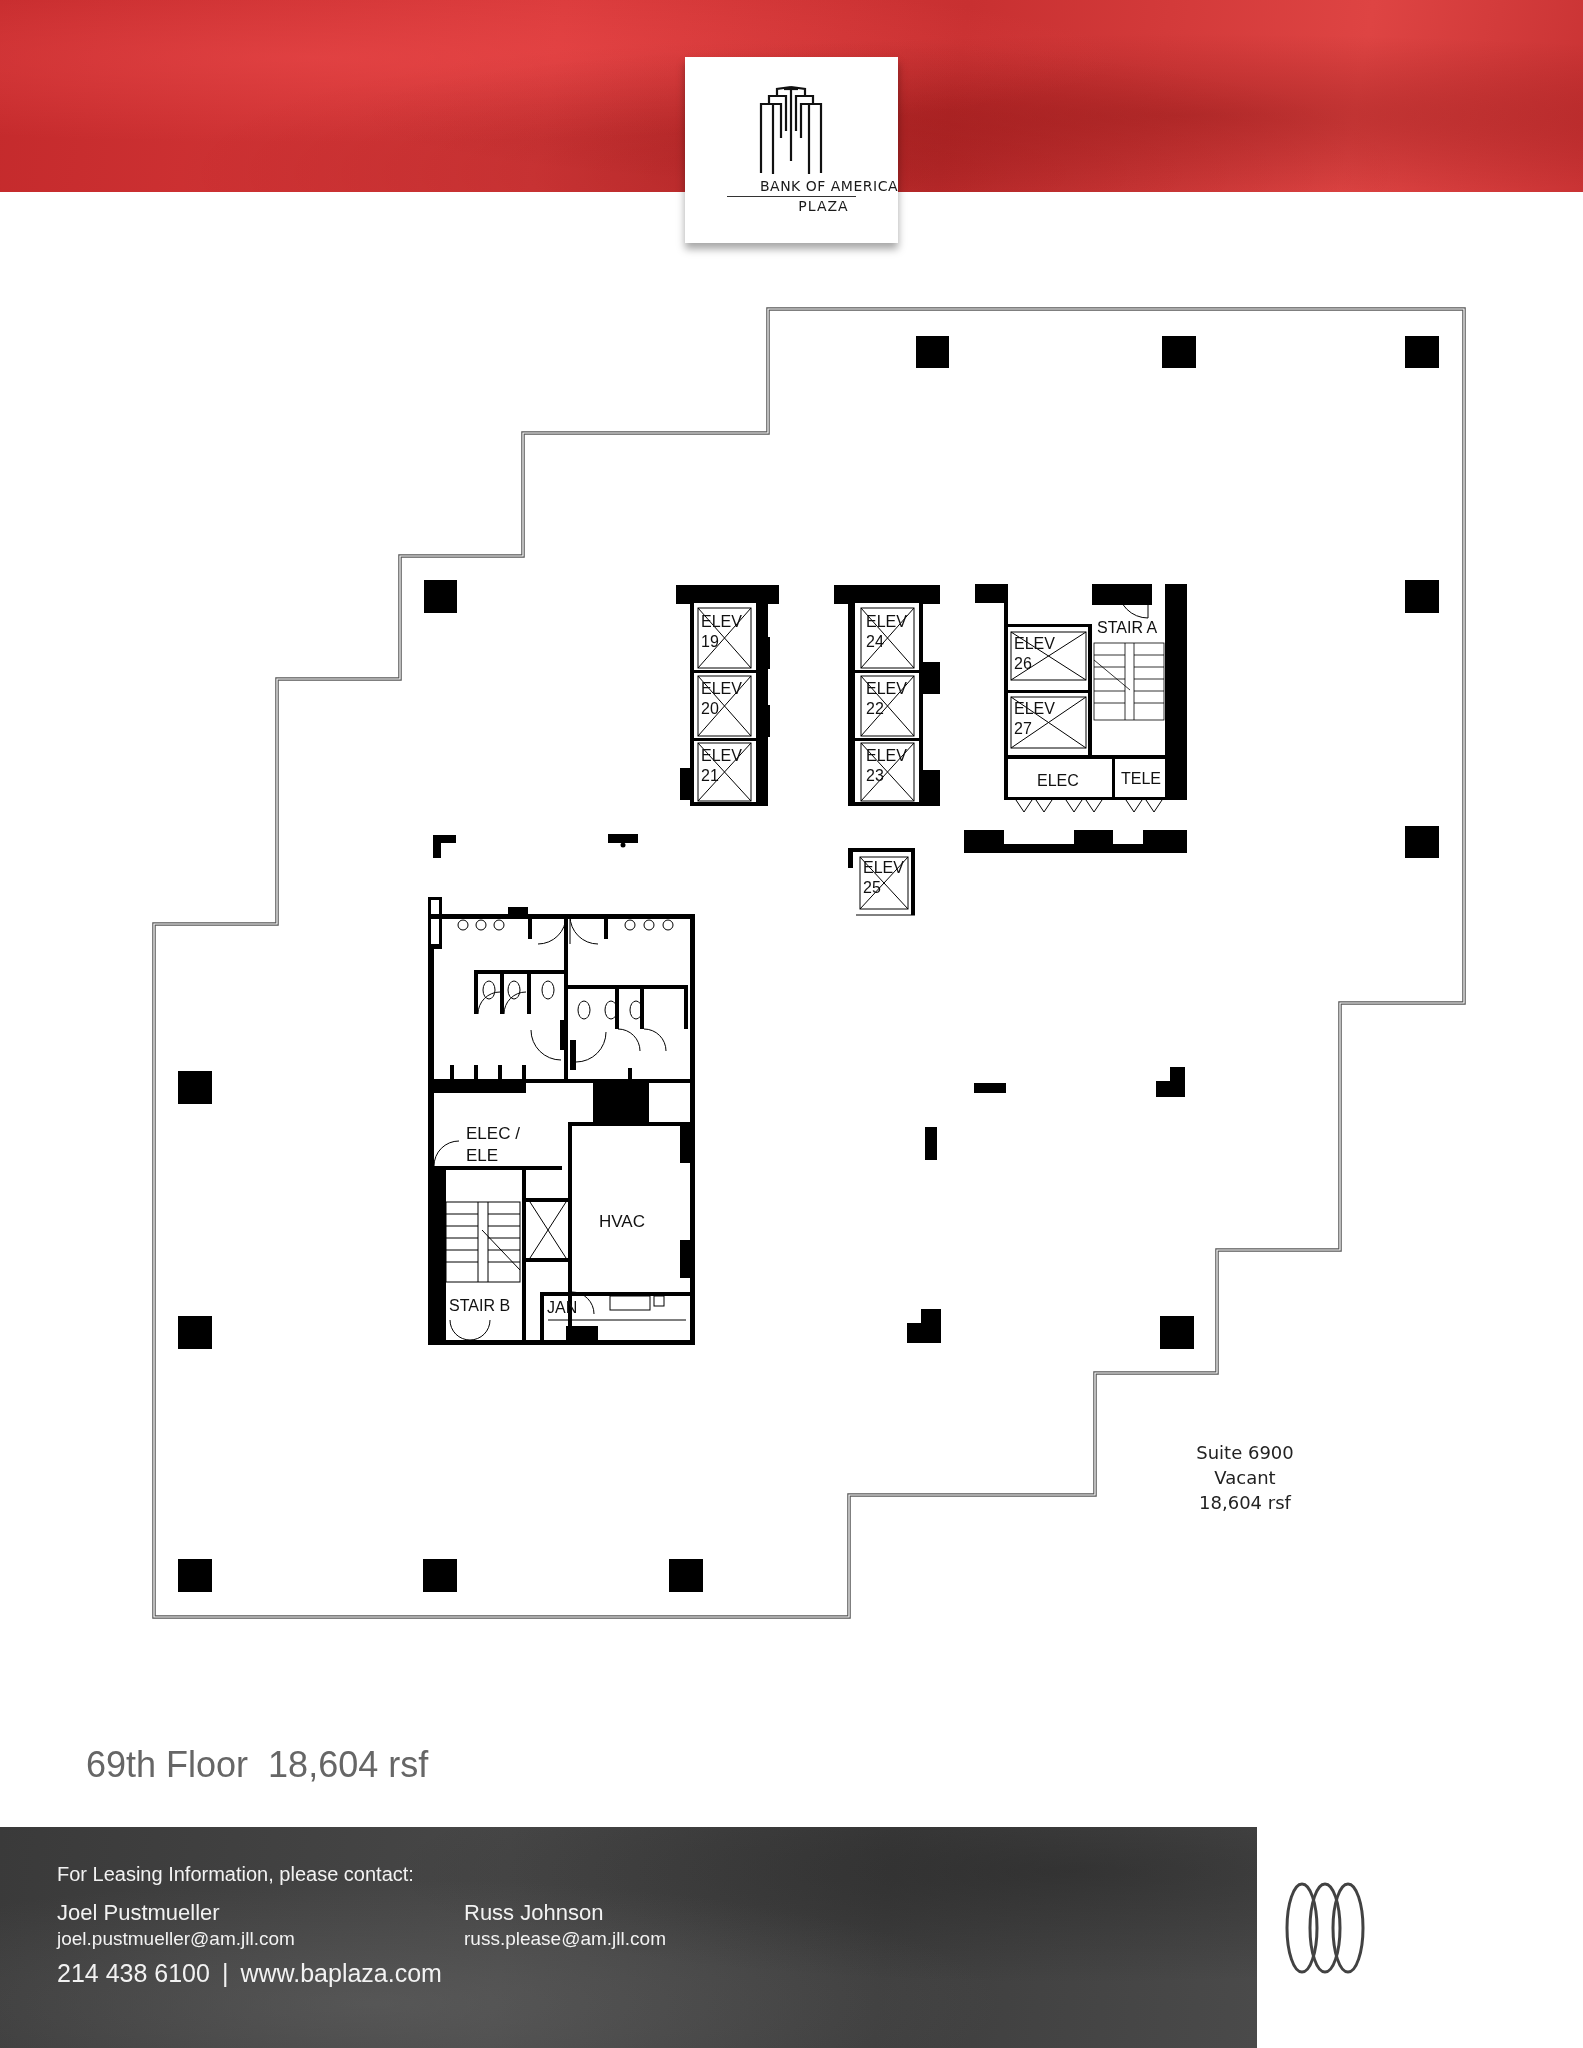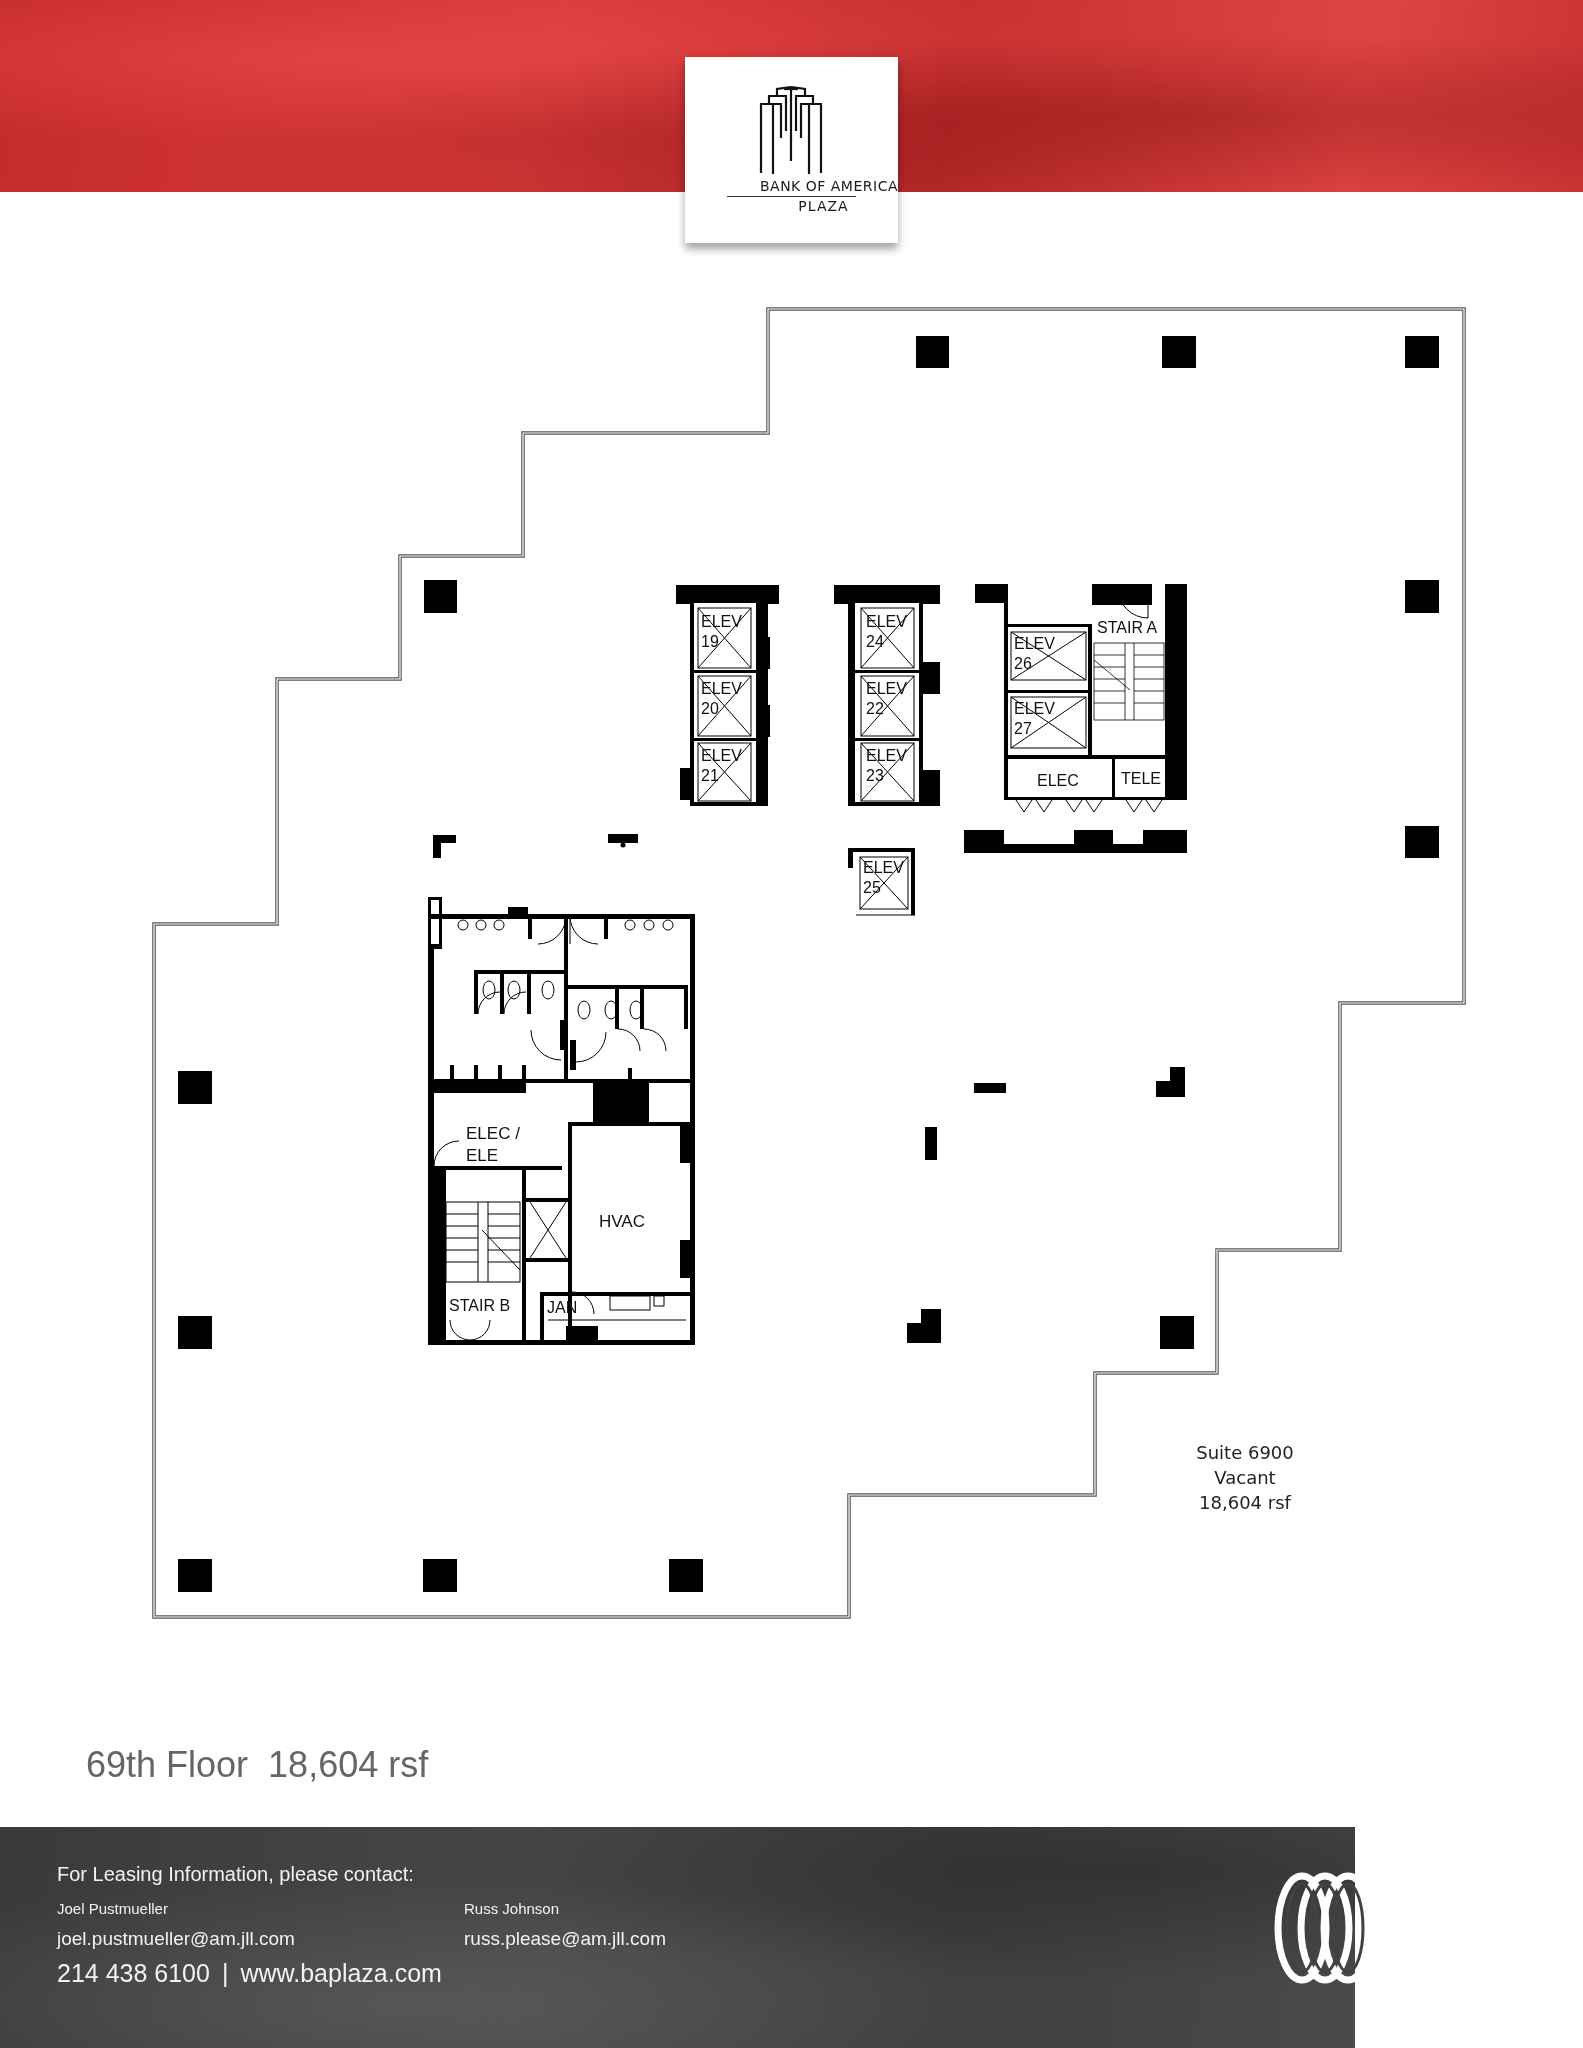--- a/index.html
+++ b/index.html
@@ -37,30 +37,30 @@
   .plan text { font-family: "Liberation Sans", sans-serif; fill: #111; }
   .suite-label {
     position: absolute; left: 1150px; top: 1440px; width: 190px; text-align: center;
     font-family: "DejaVu Sans", sans-serif; font-size: 18px; line-height: 25px; color: #222;
   }
   .floor-title {
     position: absolute; left: 86px; top: 1744px;
     font-family: "Liberation Sans", sans-serif; font-size: 36px; color: #666; white-space: pre;
   }
   .footer {
-    position: absolute; left: 0; top: 1827px; width: 1355px; height: 221px;
+    position: absolute; left: 0; top: 1827px; width: 1257px; height: 221px;
     background:
       radial-gradient(ellipse at 30% 80%, rgba(120,120,120,0.35) 0%, rgba(0,0,0,0) 50%),
       radial-gradient(ellipse at 85% 20%, rgba(20,20,20,0.35) 0%, rgba(0,0,0,0) 45%),
       linear-gradient(95deg, #3a3a3a 0%, #474747 40%, #3e3e3e 70%, #4a4a4a 100%);
     color: #f2f2f2;
   }
   .f-line { position: absolute; left: 57px; font-family: "Liberation Sans", sans-serif; white-space: nowrap; }
   .f-intro { top: 36px; font-size: 20px; }
-  .f-name { top: 73px; font-size: 15px; }
+  .f-name { top: 73px; font-size: 22px; }
   .f-mail { top: 101px; font-size: 19px; }
   .f-name2 { left: 464px; }
   .f-phone { top: 132px; font-size: 25px; }
   .f-sep { display: inline-block; margin: 0 12px; }
   .jll-logo { position: absolute; left: 1272px; top: 44px; width: 270px; height: 115px; }
   .jll-word {
     position: absolute; left: 110px; top: 10px;
     font-family: "Liberation Serif", serif; font-weight: bold; font-size: 88px; color: #ffffff;
     letter-spacing: -2px; line-height: 100px;
   }

